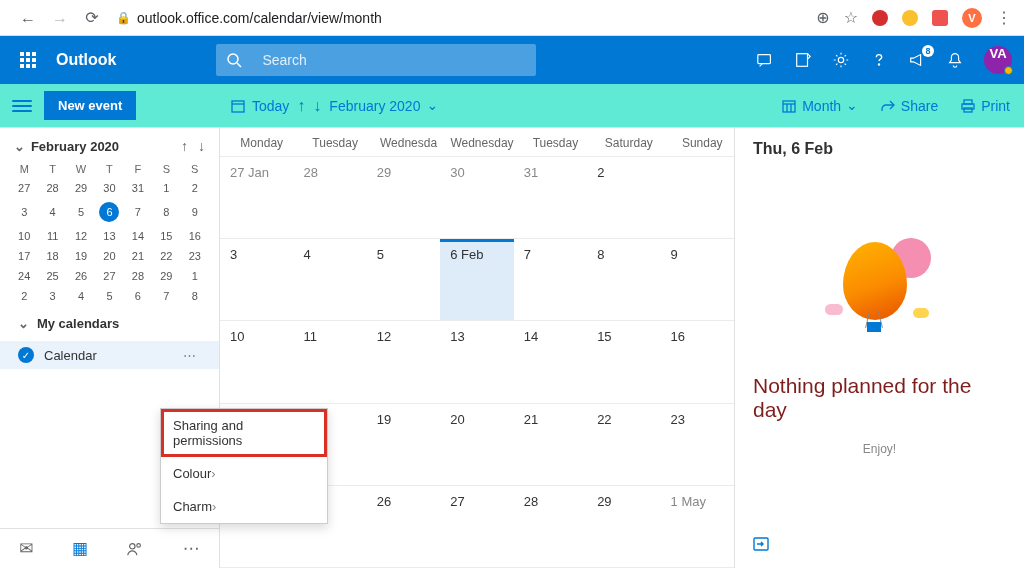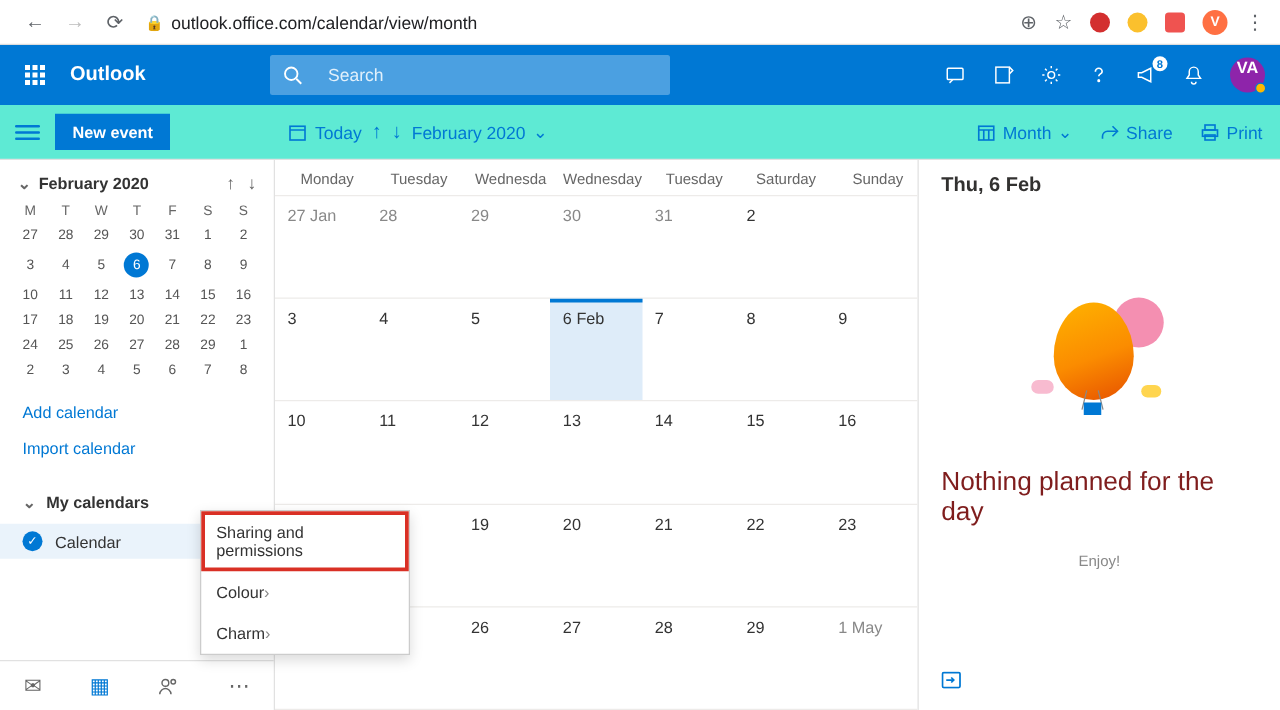--- a/index.html
+++ b/index.html
@@ -317,24 +317,20 @@
               <td class=""><span>2</span></td>
               <td class=""><span>3</span></td>
               <td class=""><span>4</span></td>
               <td class=""><span>5</span></td>
               <td class=""><span>6</span></td>
               <td class=""><span>7</span></td>
               <td class=""><span>8</span></td>
             </tr>
           </tbody>
         </table>
-    </div>
-    <div class="sidebar-links">
-      <a>Add calendar</a>
-      <a>Import calendar</a>
     </div>
     <div class="section-title">
       <span style="color:#666">⌄</span>
       <span>My calendars</span>
     </div>
     <div class="cal-item">
       <span class="check">✓</span>
       <span>Calendar</span>
       <span class="more">⋯</span>
     </div>

